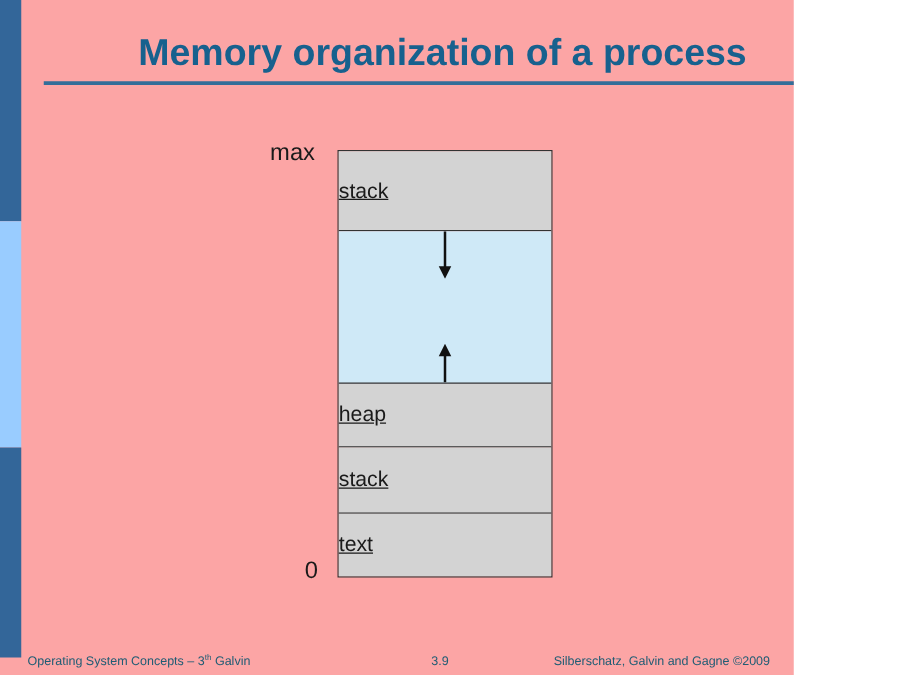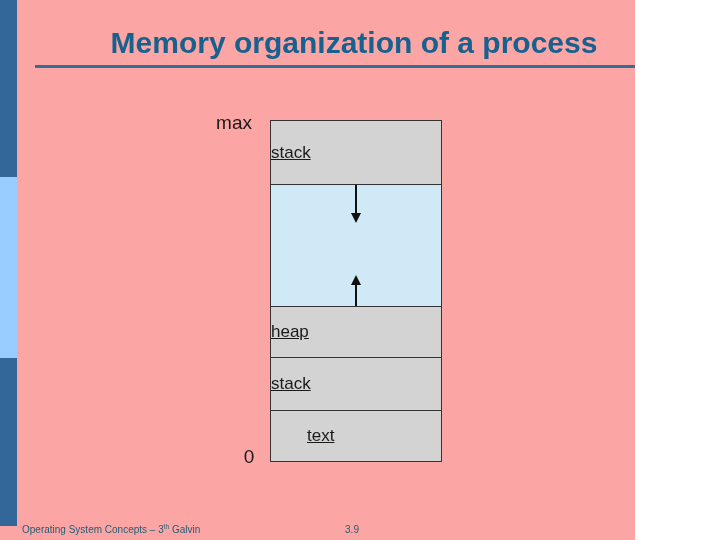--- a/index.html
+++ b/index.html
@@ -58,21 +58,21 @@
     align-items: center;
     justify-content: flex-start;
     font-size: 17px;
     color: #1a1a1a;
     text-decoration: underline;
   }
   .sec-stack { height: 63px;  background: #d3d3d3; border-bottom: 1px solid #333333; }
   .sec-free  { height: 121px; background: #cfe9f7; border-bottom: 1px solid #333333; position: relative; }
   .sec-heap  { height: 50px;  background: #d3d3d3; border-bottom: 1px solid #333333; }
   .sec-data  { height: 52px;  background: #d3d3d3; border-bottom: 1px solid #333333; }
-  .sec-text  { flex: 1;       background: #d3d3d3; padding-left: 36px; }
+  .sec-text  { flex: 1;       background: #d3d3d3; }
 
   .arrow-down { position: absolute; top: 0; left: 50%; transform: translateX(-50%); display: block; }
   .arrow-up   { position: absolute; bottom: 0; left: 50%; transform: translateX(-50%); display: block; }
 
   
   .footer-item {
     position: absolute;
     top: 523px;
     font-size: 10px;
     color: #1f5c74;
@@ -120,14 +120,15 @@
     </div>
     <div class="sec sec-text">
       <span>text</span>
     </div>
   </div>
 
   <div class="footer-item footer-left">
     <span>Operating System Concepts – 3</span><sup>th</sup><span> Galvin</span>
   </div>
   <div class="footer-item footer-page">3.9</div>
+  <div class="footer-item footer-right">Silberschatz, Galvin and Gagne ©2009</div>
 
 </div>
 
 </body></html>

